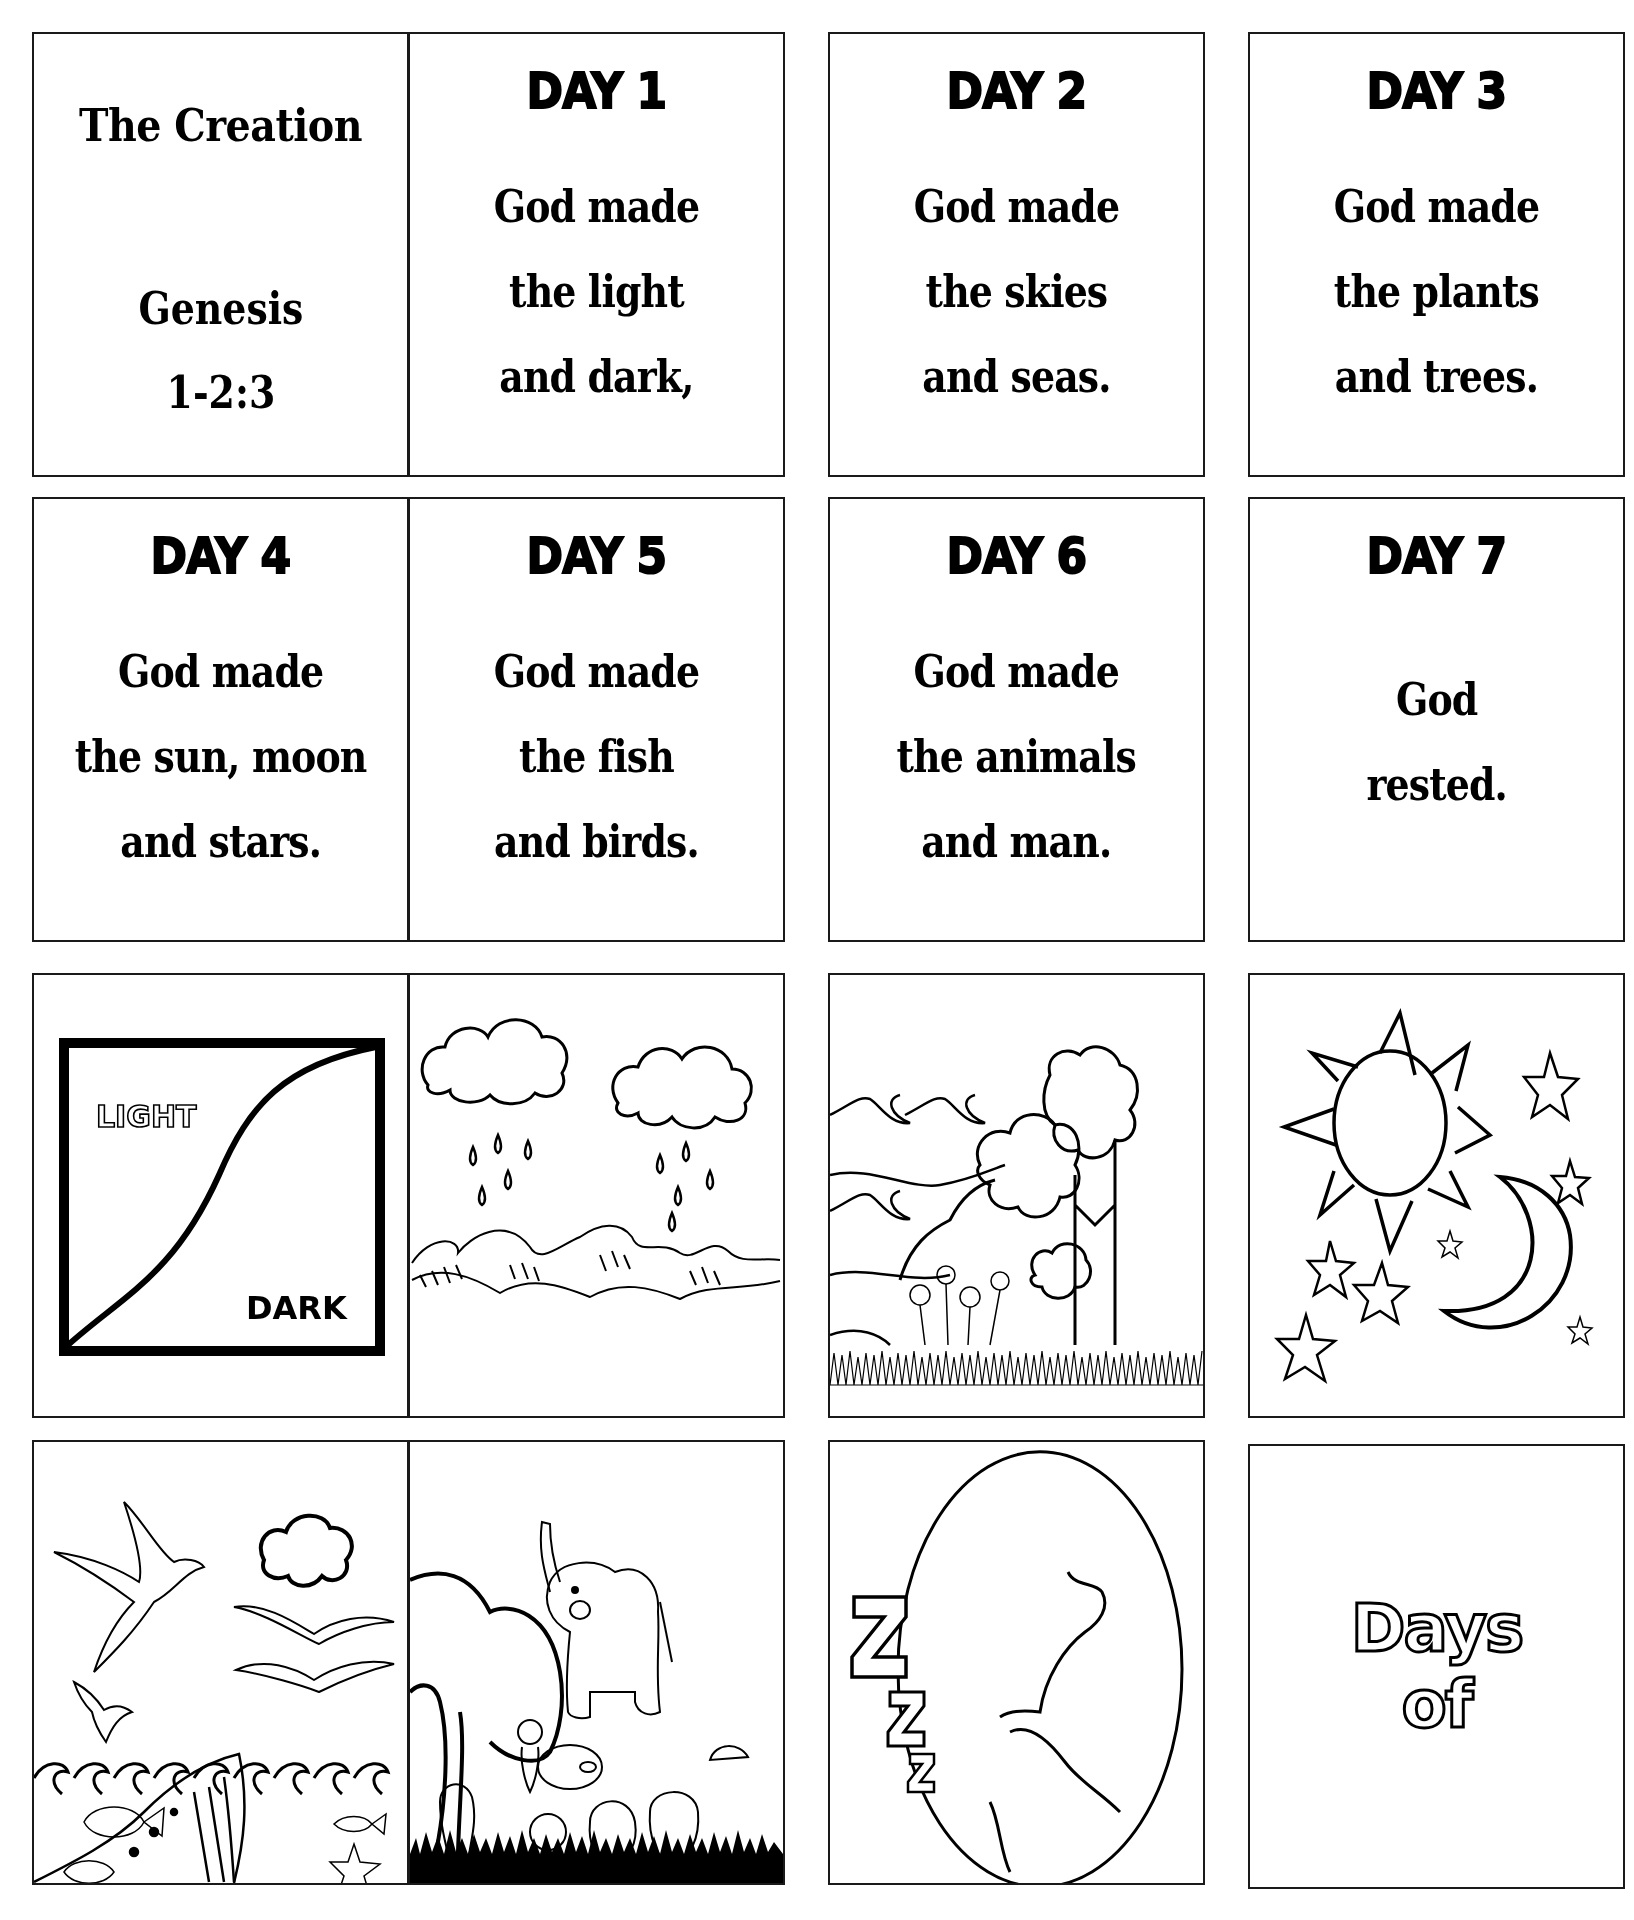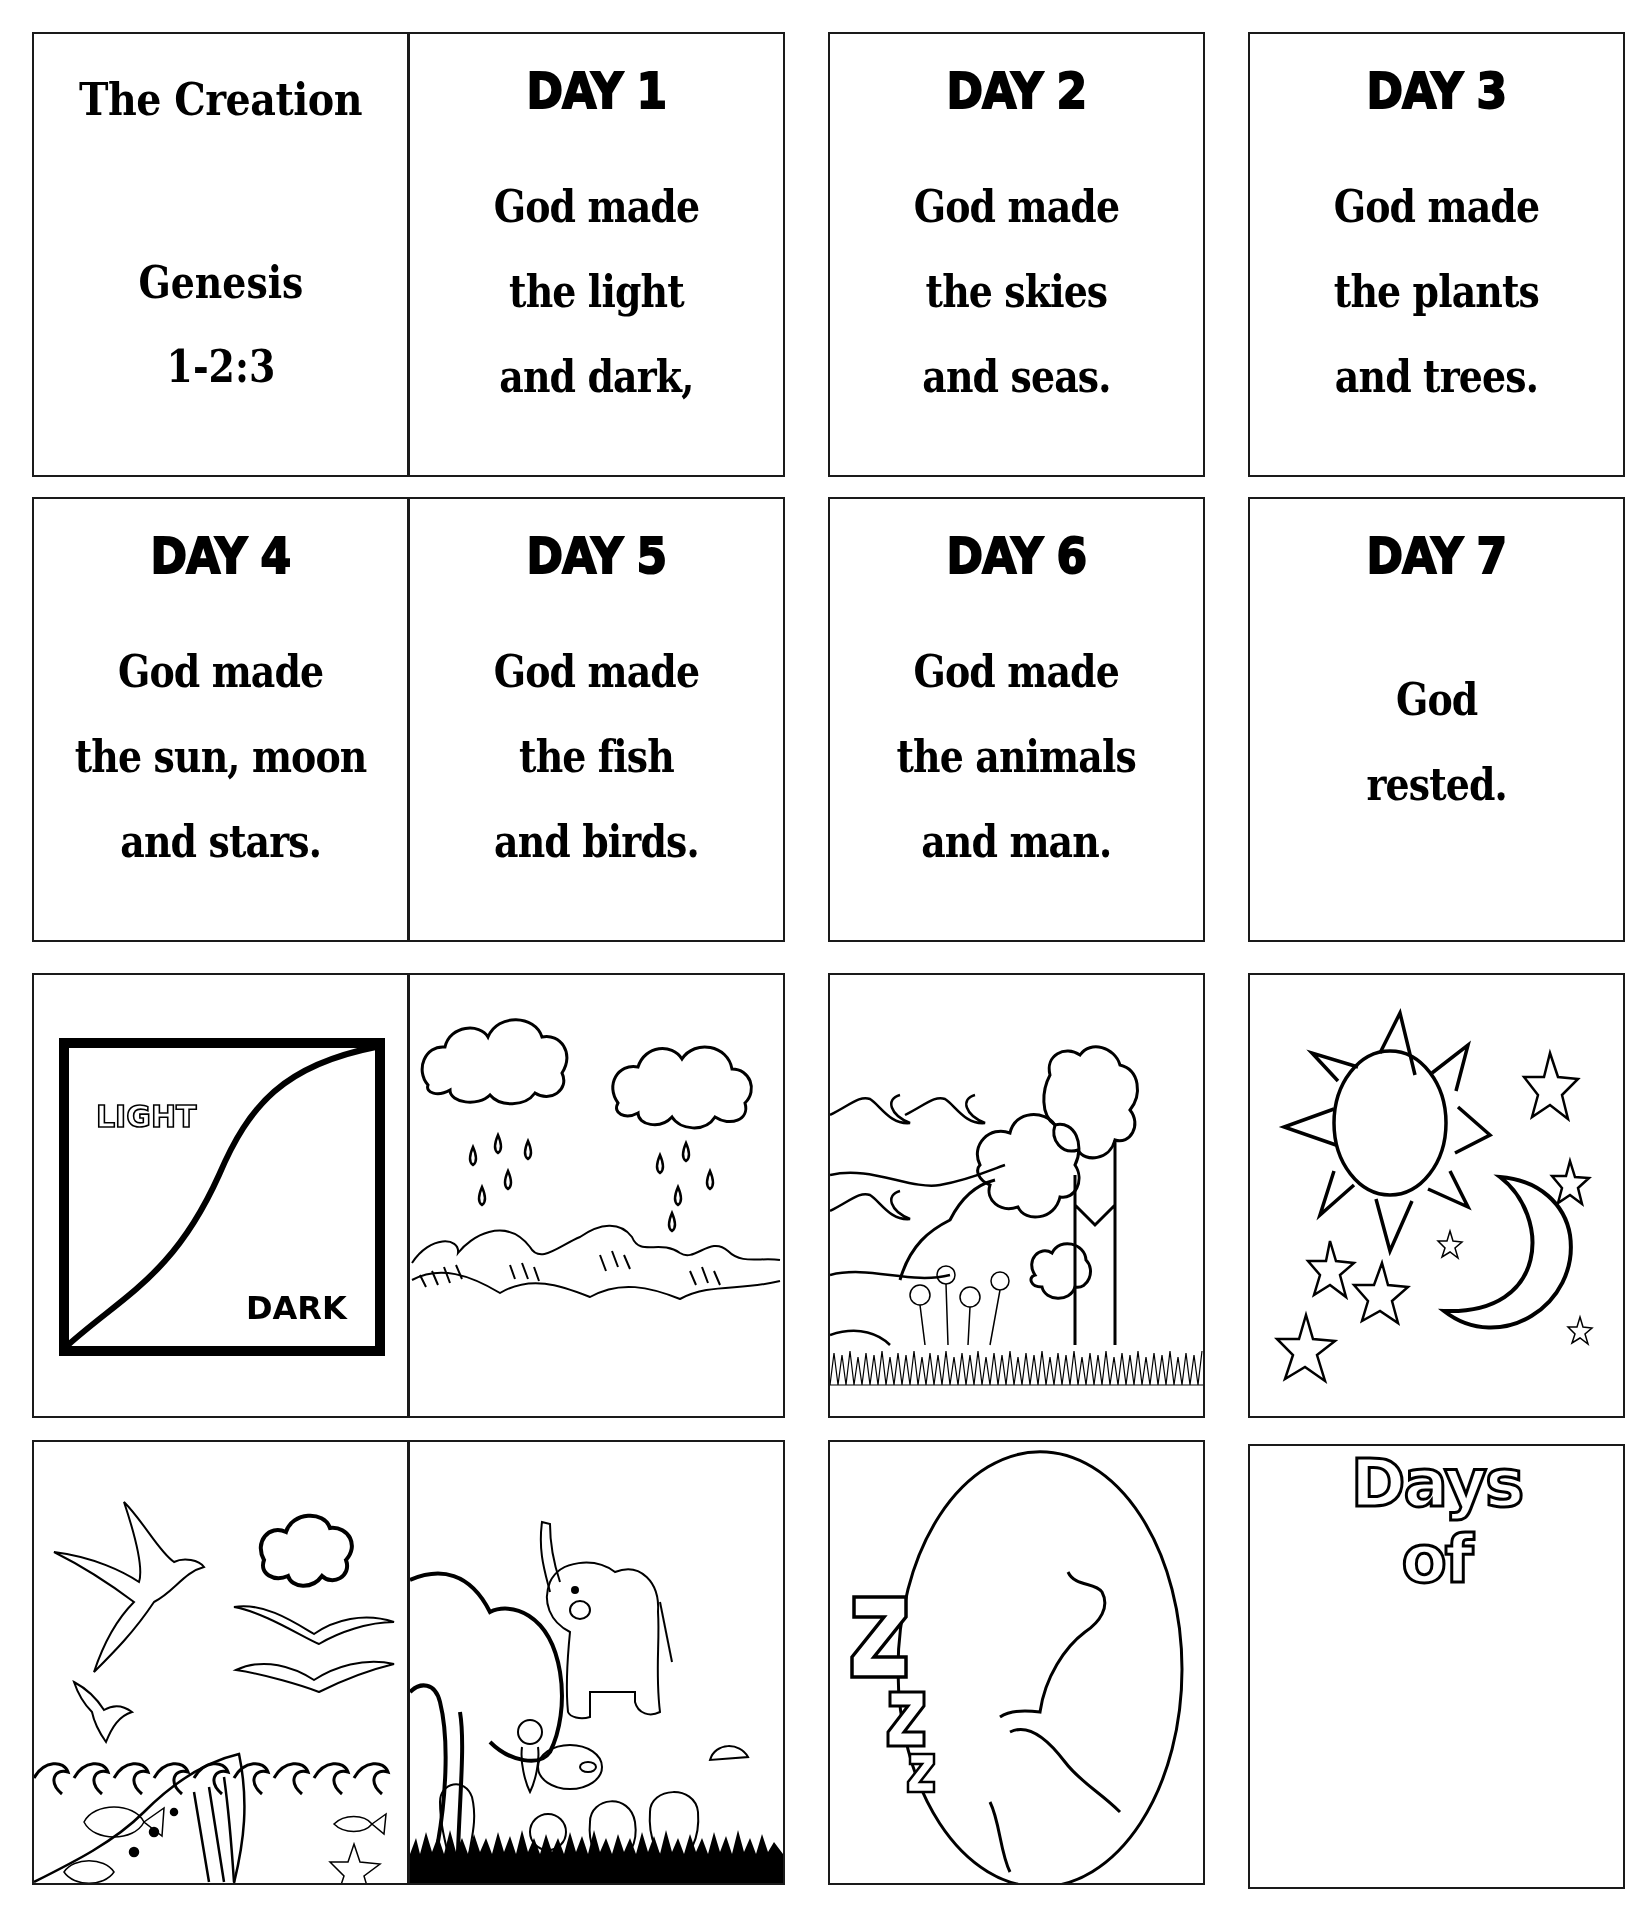--- a/index.html
+++ b/index.html
@@ -1,28 +1,28 @@
 <!DOCTYPE html>
 <html><head>
 <meta charset="utf-8">
 <style>
   html,body{margin:0;padding:0;background:#ffffff;}
   body{width:1634px;height:1920px;position:relative;overflow:hidden;font-family:"DejaVu Serif",serif;color:#000;}
   .card{position:absolute;width:373px;height:441px;border:2px solid #1a1a1a;background:#fff;box-sizing:content-box;overflow:hidden;}
   .c0{left:32px}.c1{left:408px}.c2{left:828px}.c3{left:1248px}
   .r0{top:32px}.r1{top:497px}.r2{top:973px}.r3{top:1440px}
   .title-card{display:flex;flex-direction:column;align-items:center;text-align:center;}
-  .intro-title{margin-top:40px;font-size:44px;font-family:"DejaVu Serif Condensed","DejaVu Serif",serif;font-weight:bold;letter-spacing:-0.5px;}
+  .intro-title{margin-top:66px;font-size:44px;font-family:"DejaVu Serif Condensed","DejaVu Serif",serif;font-weight:bold;letter-spacing:-0.5px;}
   .intro-ref{margin-top:116px;font-size:44px;font-family:"DejaVu Serif",serif;font-weight:bold;line-height:84px;transform:scaleX(0.86);}
   .day-head{margin-top:28px;font-family:"DejaVu Sans",sans-serif;font-weight:900;font-size:50px;letter-spacing:-1px;transform:scaleX(0.88);-webkit-text-stroke:2px #000;}
   .day-text{margin-top:44px;font-family:"DejaVu Serif",serif;font-weight:bold;font-size:44px;line-height:85px;letter-spacing:-1px;transform:scaleX(0.86);white-space:nowrap;}
   .day-text.rest{margin-top:72px;}
   .day-text div{display:block;}
   .pic svg{position:absolute;left:0;top:0;width:373px;height:441px;}
-  .cover{display:flex;flex-direction:column;align-items:center;justify-content:flex-start;}
+  .cover{display:flex;flex-direction:column;align-items:center;justify-content:center;}
   .cover-line{font-family:"DejaVu Sans",sans-serif;font-weight:900;font-size:66px;line-height:76px;color:#fff;-webkit-text-stroke:3px #000;letter-spacing:-2px;}
 </style>
 </head>
 <body>
 
 <div class="card c0 r0 title-card">
   <div class="intro-title">The Creation</div>
   <div class="intro-ref">
     <div>Genesis</div>
     <div>1-2:3</div>

